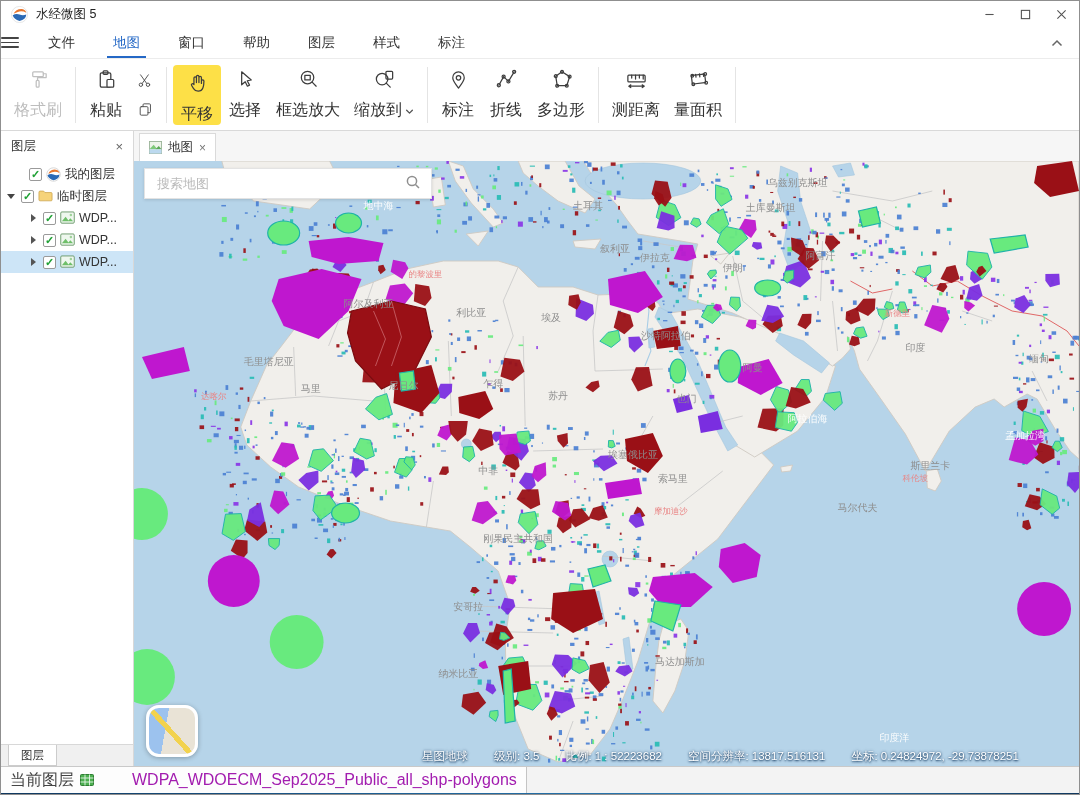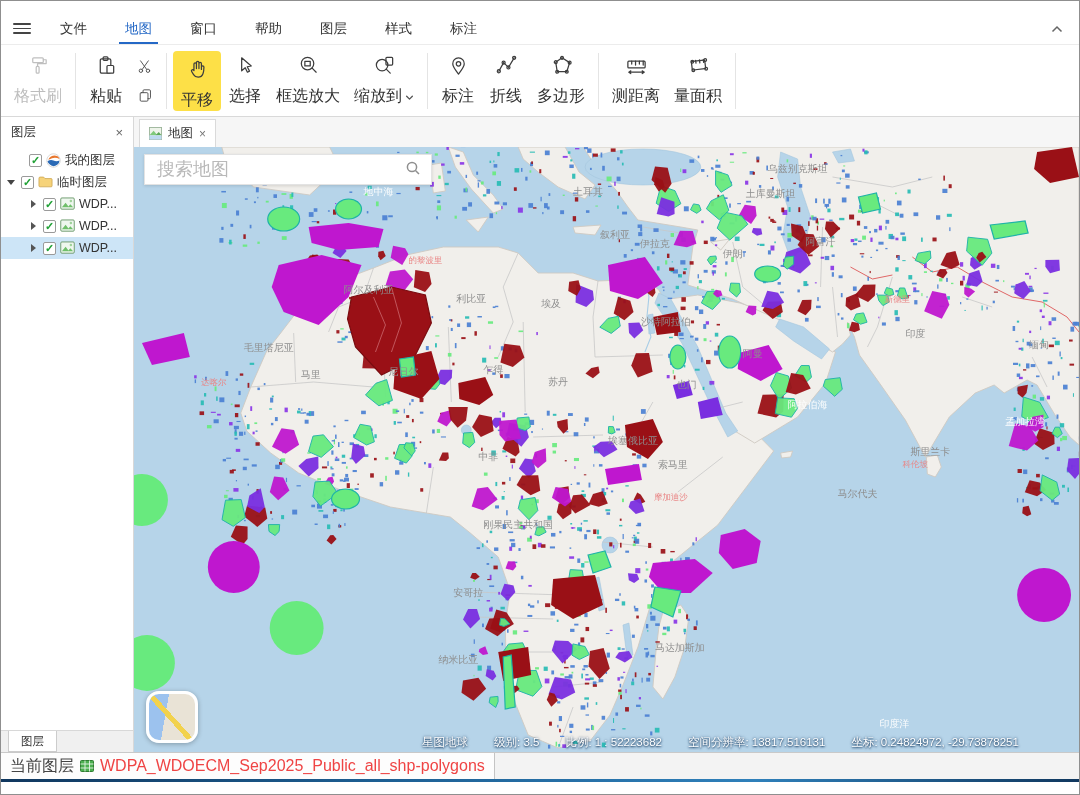--- a/index.html
+++ b/index.html
@@ -7,21 +7,21 @@
   .window{width:1080px;height:795px;position:relative;margin:0 auto;background:#fff;
     border:1px solid #8f8f8f;overflow:hidden;font-family:"Liberation Sans",sans-serif;}
   
   .titlebar{height:26px;display:flex;align-items:center;padding-left:10px;background:#fff;}
   .app-logo{width:17px;height:17px;margin-right:8px;flex:0 0 auto;}
   .title-text{font-size:12.5px;color:#222;}
   .win-controls{position:absolute;top:0;right:0;display:flex;height:26px;}
   .win-btn{width:36px;height:26px;display:flex;align-items:center;justify-content:center;color:#555;}
   .win-btn svg{width:11px;height:11px;stroke:#555;stroke-width:1.2;fill:none;}
   
-  .menubar{height:32px;display:flex;align-items:stretch;border-bottom:1px solid #ececec;background:#fff;padding-left:12px;position:relative;margin-top:12px;}
+  .menubar{height:32px;display:flex;align-items:stretch;border-bottom:1px solid #ececec;background:#fff;position:relative;}
   .hamburger{width:18px;display:flex;flex-direction:column;justify-content:center;gap:3px;margin-right:10px;}
   .hamburger i{display:block;height:1.6px;background:#444;border-radius:1px;}
   .menu-item{display:flex;align-items:center;padding:0 6px;margin:0 13px;font-size:13.5px;color:#333;border-bottom:2.5px solid transparent;padding-top:2px;}
   .menu-item.active{color:#2468c6;border-bottom-color:#2468c6;}
   .ribbon-collapse{position:absolute;right:12px;top:8px;width:18px;height:18px;}
   .ribbon-collapse svg{width:16px;height:16px;stroke:#666;stroke-width:1.5;fill:none;}
   
   .toolbar{height:72px;display:flex;align-items:center;padding:0 6px;border-bottom:1px solid #d9d9d9;background:#fff;}
   .tb-sep{width:1px;height:56px;background:#e4e4e4;margin:0 6px;flex:0 0 auto;}
   .tbtn{display:flex;flex-direction:column;align-items:center;justify-content:center;height:60px;min-width:48px;
@@ -55,47 +55,74 @@
                background:#fff;border:1px solid #cccccc;border-top:none;}
   
   .map-col{flex:1;display:flex;flex-direction:column;position:relative;min-width:0;}
   .tabstrip{height:30px;background:#f6f6f6;display:flex;align-items:flex-end;padding-left:5px;}
   .map-tab{height:28px;background:#fff;border:1px solid #dadada;border-bottom:none;display:flex;align-items:center;gap:6px;padding:0 9px;font-size:12.5px;color:#333;}
   .tab-close{color:#777;font-size:12px;}
   .map-viewport{flex:1;position:relative;overflow:hidden;background:#b6d4e9;}
   #map{position:absolute;inset:0;width:100%;height:100%;}
   .searchbox{position:absolute;left:10px;top:7px;width:288px;height:31px;background:#fff;border:1px solid #e3e3e3;
              box-shadow:0 1px 3px rgba(0,0,0,.13);display:flex;align-items:center;padding:0 10px;gap:8px;}
-  .searchbox input{border:none;outline:none;flex:1;font-size:18px;color:#333;font-family:Liberation Sans, sans-serif;background:transparent;}
+  .searchbox input{border:none;outline:none;flex:1;font-size:13px;color:#333;font-family:Liberation Sans, sans-serif;background:transparent;}
   .searchbox input::placeholder{color:#b9b9b9;}
   .search-ico svg{width:16px;height:16px;stroke:#8f8f8f;stroke-width:1.5;fill:none;}
   .map-status{position:absolute;left:0;right:12px;bottom:2px;display:flex;gap:26px;padding-left:288px;
               font-size:11.5px;color:#fff;white-space:nowrap;pointer-events:none;
               text-shadow:0 1px 2px rgba(8,45,85,.9),0 0 3px rgba(8,45,85,.65);}
   .basemap-widget{position:absolute;left:12px;bottom:9px;width:52px;height:52px;border-radius:13px;border:3px solid #fff;
               box-shadow:0 1px 5px rgba(0,0,0,.28);overflow:hidden;
               background:linear-gradient(100deg,#9cc2ee 0 37%,#e9e3d6 37% 100%);}
   .basemap-widget::after{content:"";position:absolute;inset:0;
               background:linear-gradient(48deg,transparent 44%,#f2d24d 44% 52%,transparent 52%);}
   
   .statusbar{height:27px;border-top:1px solid #c9c9c9;background:#f3f3f3;display:flex;align-items:center;font-size:16px;color:#222;}
   .sb-left{background:#fdfdfd;height:100%;display:flex;align-items:center;gap:6px;padding:0 9px;border-right:1px solid #c4c4c4;}
   .sb-cur-label{color:#444;}
-  .sb-layer-name{color:#ef4444;}
+  .sb-layer-name{color:#a21caf;margin-left:32px;}
   .sb-right{margin-left:auto;display:flex;align-items:center;gap:7px;padding-right:16px;}
   .sb-link{color:#1a56cc;text-decoration:underline;}
   .sb-sep{width:1px;height:14px;background:#c9c9c9;margin:0 8px;}
   .wechat-ico svg{width:15px;height:13px;}
   .bottom-edge{height:3px;background:linear-gradient(90deg,#10375e,#1d5f93 35%,#2f80ba 70%,#10375e);}
 </style>
 </head>
 <body>
 
 <div class="window">
 
+  <div class="titlebar">
+    <span class="app-logo">
+      <svg viewBox="0 0 20 20">
+          <circle cx="10" cy="10" r="9.5" fill="#fff" stroke="#d0d0d0" stroke-width="0.6"></circle>
+        <path d="M3 9 Q6 3 13 3.5 Q17 4 18 8 Q13 5.2 8 7 Q4.5 8.4 3 9Z" fill="#e8772e"></path>
+        <path d="M2 11 Q6 8.2 10 10 Q14 11.8 18 10 Q17.5 16 10 17.6 Q3.5 16 2 11Z" fill="#2a69b5"></path>
+        </svg>
+    </span>
+    <span class="title-text">水经微图 5</span>
+    <div class="win-controls">
+      <span class="win-btn">
+          <svg viewBox="0 0 12 12">
+            <path d="M1.5 6h9"></path>
+          </svg>
+        </span>
+      <span class="win-btn">
+          <svg viewBox="0 0 12 12">
+            <rect x="1.5" y="1.5" width="9" height="9"></rect>
+          </svg>
+        </span>
+      <span class="win-btn">
+          <svg viewBox="0 0 12 12">
+            <path d="M1.5 1.5l9 9M10.5 1.5l-9 9"></path>
+          </svg>
+        </span>
+    </div>
+  </div>
 
   <div class="menubar">
     <span class="hamburger">
         <i></i>
         <i></i>
         <i></i>
       </span>
     <div id="menu-items" style="display:flex;">
         <div class="menu-item">文件</div>
         <div class="menu-item active">地图</div>

